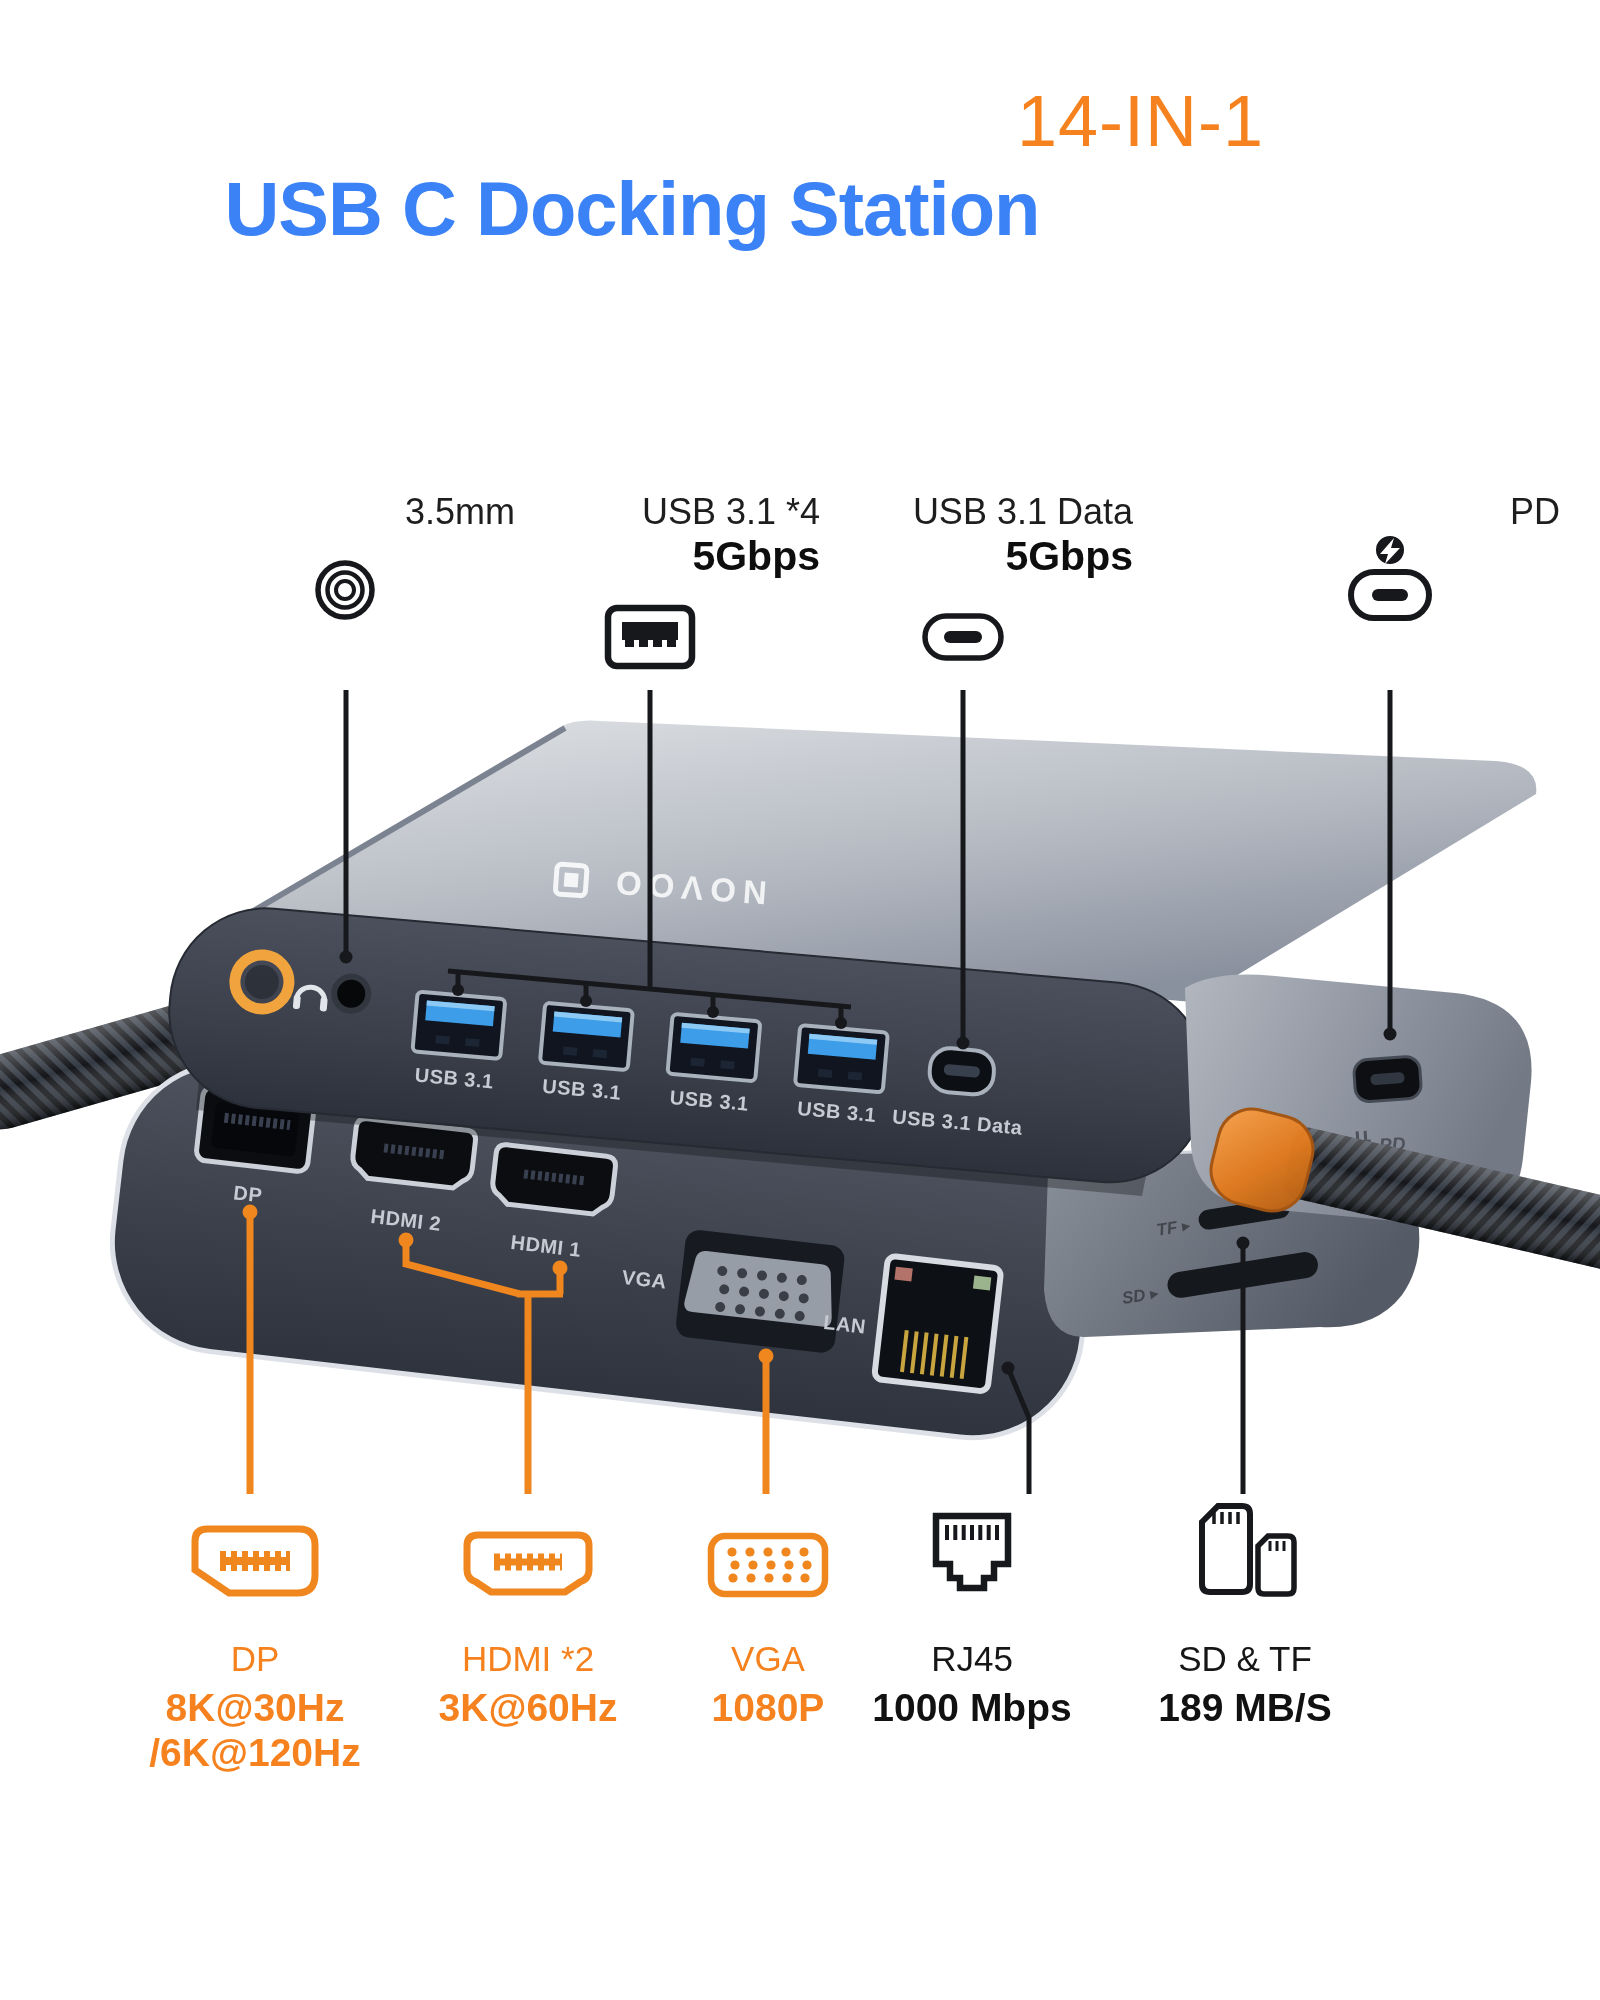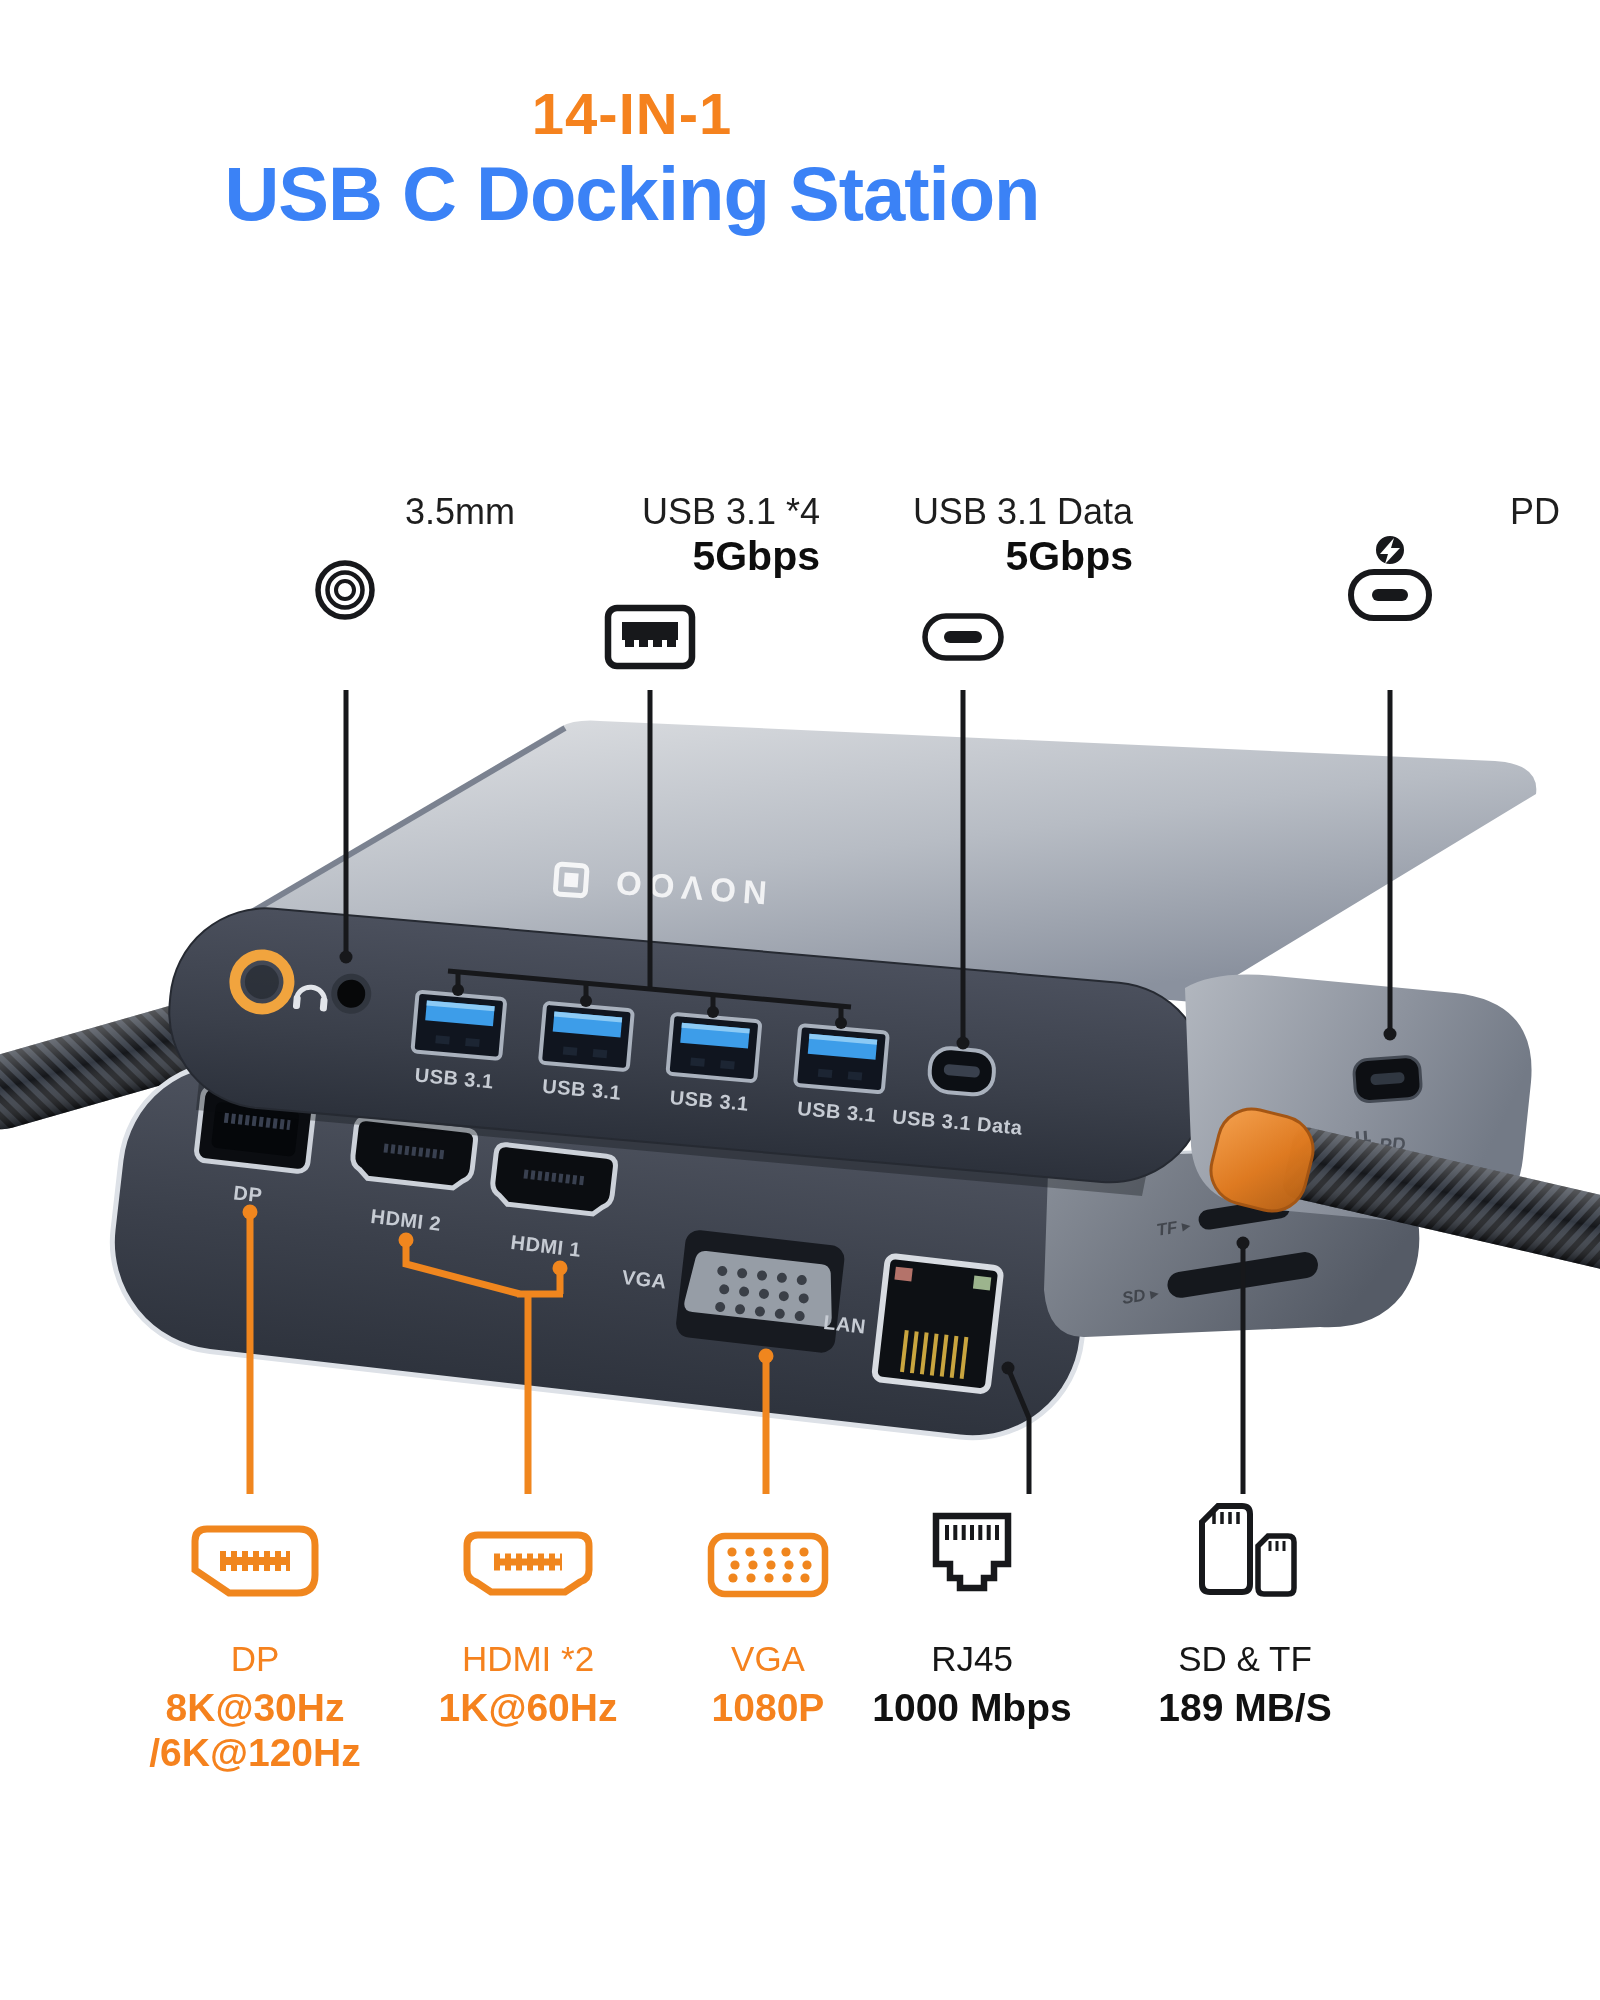--- a/index.html
+++ b/index.html
@@ -1,20 +1,20 @@
 <!DOCTYPE html>
 <html style="--accent: #F5821E; --line-orange: #F0861E; --ring-orange: #F1A43E; --ink: #121212; --usb-port-blue: #3D9DE9; --device-dark: #343946; --device-light: #B9BEC6;"><head>
 <meta charset="utf-8">
 <style>
   html,body{margin:0;padding:0;background:#fff;}
   .canvas{position:relative;width:1600px;height:2000px;background:#fff;overflow:hidden;
           font-family:"Liberation Sans","DejaVu Sans",sans-serif;margin:0 auto;}
   
   .title-wrap{position:absolute;left:0;top:84px;width:1264px;text-align:center;}
-  .title-badge{font-size:58px;font-weight:700;color:var(--accent);letter-spacing:1px;line-height:1.04;}
+  .title-badge{font-size:72px;font-weight:400;color:var(--accent);letter-spacing:1px;line-height:1.04;text-align:right;}
   .title-main{font-size:76px;font-weight:700;color:#3b82f6;letter-spacing:-1px;margin-top:10px;line-height:1.05;}
   
   .tc{position:absolute;top:492px;transform:translateX(-50%);text-align:right;width:340px;}
   .tc .t1{font-size:36px;color:#1e1e1e;line-height:1.1;}
   .tc .t2{font-size:41px;font-weight:700;color:#0e0e0e;line-height:1.1;margin-top:2px;}
   .tc .ic{height:100px;margin-top:0;display:flex;align-items:center;justify-content:center;}
   .bc{position:absolute;top:1498px;transform:translateX(-50%);text-align:center;width:320px;}
   .bc .ic{height:100px;display:flex;align-items:flex-end;justify-content:center;}
   .bc .t1{font-size:35px;color:#161616;margin-top:42px;line-height:1.1;}
   .bc .t2,.bc .t2b{font-size:39px;font-weight:700;color:#111;line-height:1.17;}
@@ -383,21 +383,21 @@
   </div>
   <div class="bc orange" style="left:528px">
     <div class="ic">
       <svg width="132" height="68" viewBox="0 0 132 68">
         <path d="M16,5 H116 Q127,5 127,16 V40 Q127,49 118,52 L103,62 H29 L14,52 Q5,49 5,40 V16 Q5,5 16,5 Z" class="ost" stroke-width="7"></path>
         <line x1="32" y1="32" x2="100" y2="32" class="ost" stroke-width="17" stroke-dasharray="6 5"></line>
         <line x1="32" y1="32" x2="100" y2="32" class="ost" stroke-width="7"></line>
       </svg>
     </div>
     <div class="t1">HDMI *2</div>
-    <div class="t2">1K@60Hz</div>
+    <div class="t2">3K@60Hz</div>
   </div>
   <div class="bc orange" style="left:768px">
     <div class="ic">
       <svg width="122" height="66" viewBox="0 0 122 66">
         <rect x="4" y="4" width="114" height="58" rx="14" class="ost" stroke-width="6.5"></rect>
         <g class="ofill">
           <circle cx="25" cy="20" r="4.6"></circle>
             <circle cx="43" cy="20" r="4.6"></circle>
             <circle cx="61" cy="20" r="4.6"></circle>
             <circle cx="79" cy="20" r="4.6"></circle>

